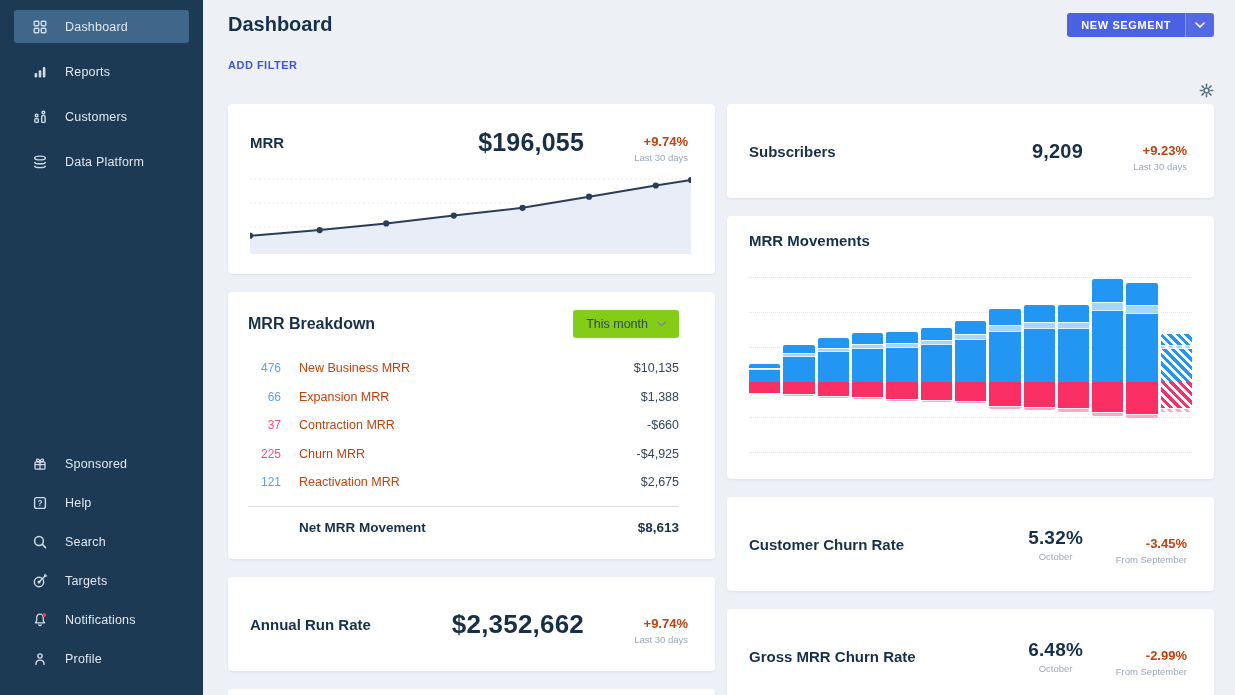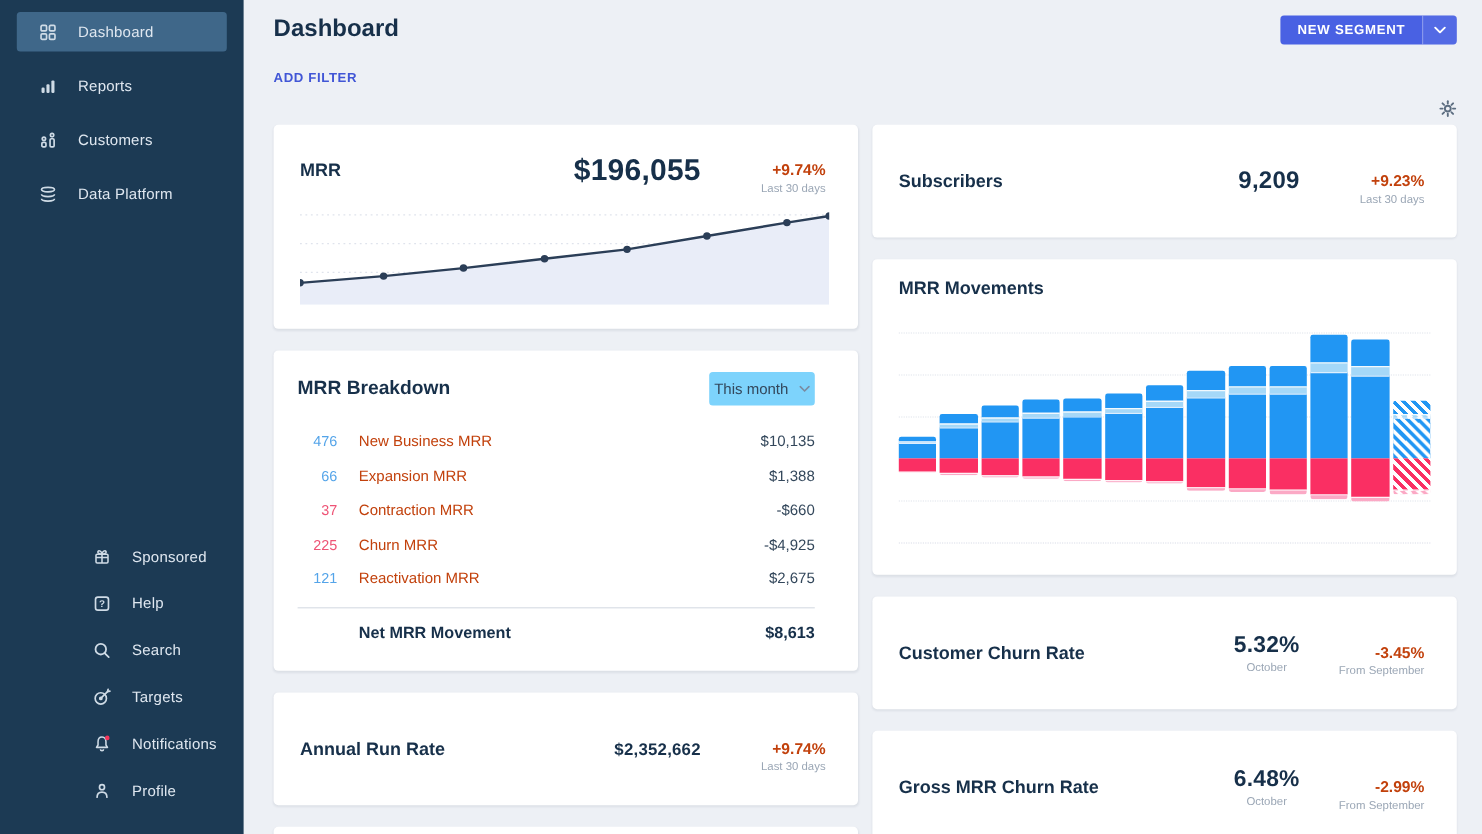--- a/index.html
+++ b/index.html
@@ -7,21 +7,21 @@
   body {
     font-family:"Liberation Sans", sans-serif;
     background:#edf0f5;
     color:#17304a;
     display:flex;
   }
 
   
   .sidebar { width:203px; flex-shrink:0; background:#1c3a54; display:flex; flex-direction:column; }
   .nav-group-top { padding-top:10px; }
-  .nav-group-bottom { margin-top:auto; padding-bottom:14px;padding-left:45px; }
+  .nav-group-bottom { margin-top:auto; padding-bottom:14px; }
   .nav-item {
     display:flex; align-items:center; height:33px; margin:0 14px 12px 14px;
     padding-left:18px; border-radius:3px; cursor:pointer;
   }
   .nav-group-bottom .nav-item { margin-bottom:6px; }
   .nav-item.active { background:#3f6789; }
   .nav-icon { width:16px; height:16px; margin-right:17px; display:flex; align-items:center; justify-content:center; position:relative; }
   .nav-icon svg { display:block; }
   .nav-label { color:#dfe7f0; font-size:12.5px; letter-spacing:.2px; }
 
@@ -56,21 +56,21 @@
   .mrr-chart { margin:4px 24px 0 22px; position:relative; }
 
   
   .stat-card { height:94px; display:flex; }
   .stat-card .stat-row { flex:1; }
 
   
   .breakdown-card { height:267px; padding:18px 36px 0 20px; }
   .breakdown-header { display:flex; justify-content:space-between; align-items:center; }
   .breakdown-title { font-size:16px; font-weight:700; }
-  .period-select { background:#7dd3fc; border-radius:3px; padding:7px 4px; font-size:12.5px; color:#33475b; display:flex; align-items:center; gap:9px; cursor:pointer; }
+  .period-select { background:#84cc16; border-radius:3px; padding:7px 13px; font-size:12.5px; color:#33475b; display:flex; align-items:center; gap:9px; cursor:pointer; }
   .bd-rows { margin-top:16px; }
   .bd-row { display:flex; align-items:center; height:28.5px; font-size:12.5px; }
   .bd-count { width:33px; text-align:right; font-size:12px; }
   .bd-count.blue { color:#54a4e9; }
   .bd-count.red  { color:#ee5476; }
   .bd-label { margin-left:18px; color:#c2410c; }
   .bd-value { margin-left:auto; color:#33475b; }
   .bd-total { display:flex; align-items:center; border-top:1px solid #d9dee5; margin-top:9px; padding-top:13px; font-size:13.5px; font-weight:700; }
   .bd-total .bd-label { color:#17304a; }
   .bd-total .bd-value { color:#17304a; }
@@ -319,21 +319,21 @@
         <div class="bd-total">
           <span class="bd-count"></span>
           <span class="bd-label">Net MRR Movement</span>
           <span class="bd-value">$8,613</span>
         </div>
       </div>
 
       <div class="card stat-card">
         <div class="stat-row">
           <div class="stat-title">Annual Run Rate</div>
-          <div class="stat-value" style="font-size:14px">$2,352,662</div>
+          <div class="stat-value" style="font-size:26px">$2,352,662</div>
           <div class="delta-col">
             <div class="delta">+9.74%</div>
             <div class="delta-caption">Last 30 days</div>
           </div>
         </div>
       </div>
 
       <div class="partial-card"></div>
     </div>
 

